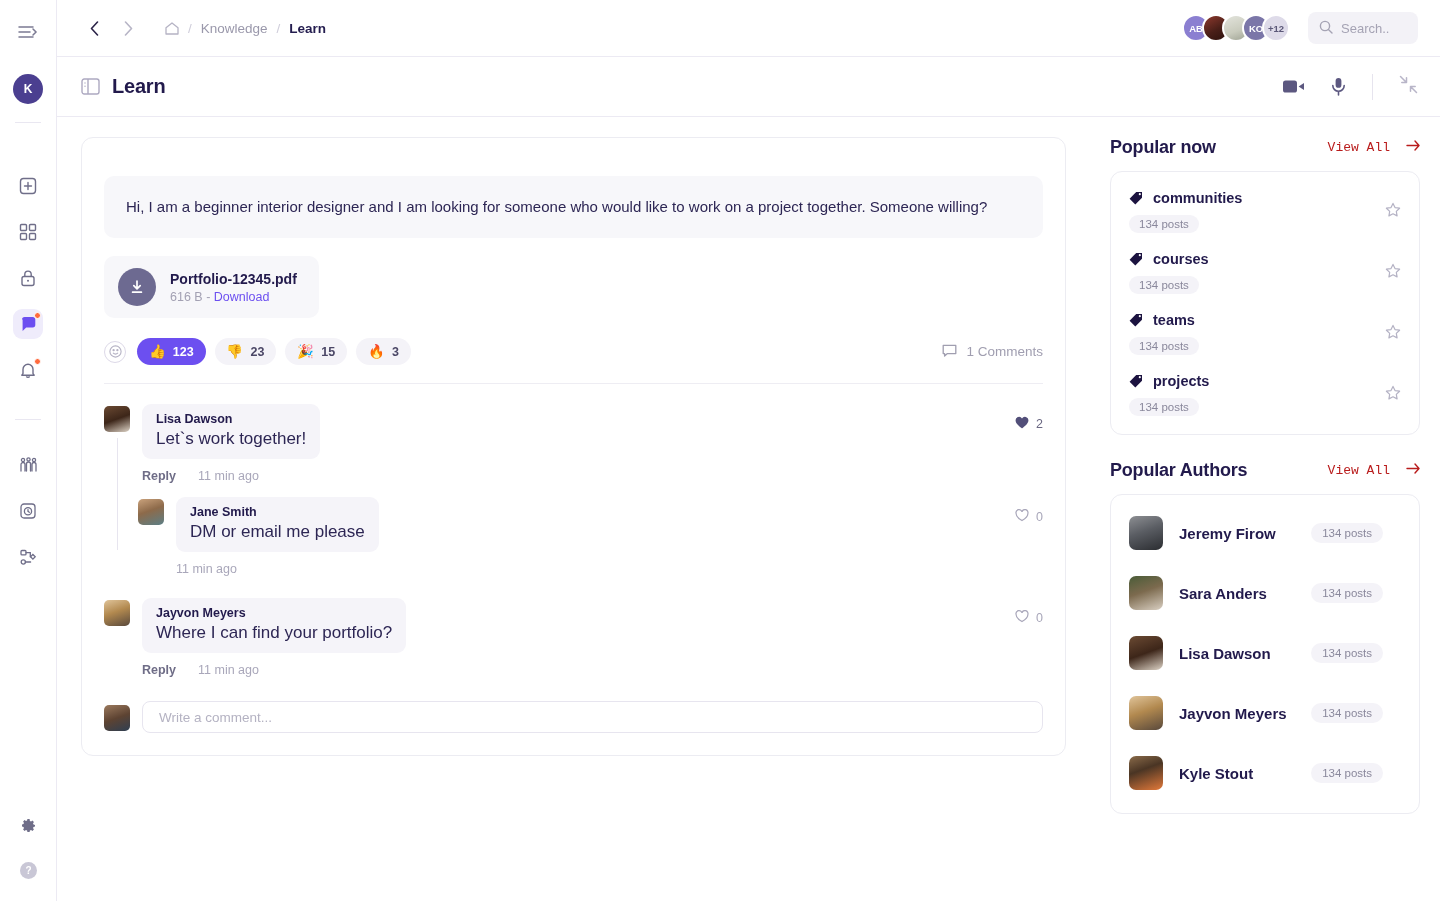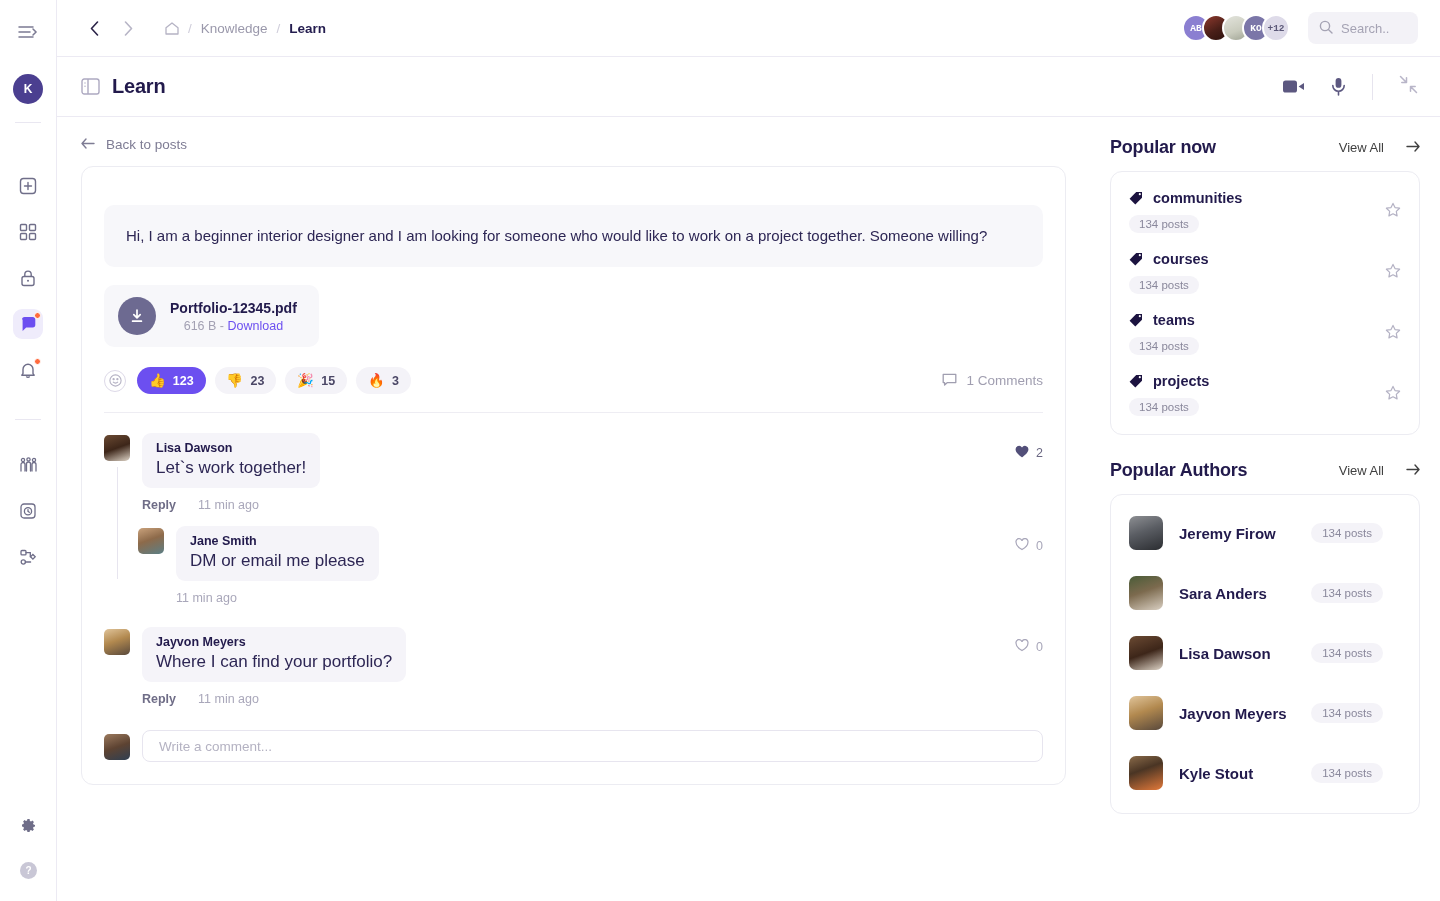--- a/index.html
+++ b/index.html
@@ -58,21 +58,21 @@
   .nav-arrow { width: 26px; height: 26px; display: flex; align-items: center; justify-content: center; cursor: pointer; }
   .nav-arrow.back { color: #2b2348; }
   .nav-arrow.fwd { color: #b7b5c6; margin-left: 8px; }
   .crumbs { display: flex; align-items: center; gap: 9px; margin-left: 24px; font-size: 13.5px; }
   .crumb-home { color: #b5b3c4; display: flex; align-items: center; cursor: pointer; }
   .crumb-sep { color: #cfcdda; }
   .crumb-link { color: #9a98ab; cursor: pointer; }
   .crumb-current { color: #241d4f; font-weight: 600; cursor: pointer; }
   .topbar-right { margin-left: auto; display: flex; align-items: center; gap: 18px; }
   .avatar-stack { display: flex; align-items: center; }
-  .avatar-stack > * { width: 28px; height: 28px; border-radius: 50%; border: 2px solid #fff; margin-left: -8px; overflow: hidden; display:flex; align-items:center; justify-content:center; font-size:9.5px; font-weight:700; color:#fff;font-family:Liberation Mono, monospace; }
+  .avatar-stack > * { width: 28px; height: 28px; border-radius: 50%; border: 2px solid #fff; margin-left: -8px; overflow: hidden; display:flex; align-items:center; justify-content:center; font-size:9.5px; font-weight:700; color:#fff; }
   .avatar-stack > *:first-child { margin-left: 0; }
   .av-ab { background: #8b7fd1; }
   .av-ko { background: #7b76a8; }
   .av-more { background: #dedbe9; color: #5b5878; font-size: 9.5px; }
   .photo { background-size: cover; background-position: center; }
   .searchbox {
     width: 110px; height: 32px; background: #f3f2f7; border-radius: 8px;
     display: flex; align-items: center; gap: 8px; padding: 0 11px;
     color: #a5a3b4; font-size: 13px; cursor: text;
   }
@@ -111,21 +111,20 @@
 
   .post-body {
     margin-top: 18px; background: #f7f7fa; border-radius: 10px;
     padding: 19px 22px; font-size: 15px; line-height: 1.62; color: #2d2654;
   }
 
   .attach {
     margin-top: 18px; display: inline-flex; align-items: center; gap: 14px;
     background: #f7f7fa; border-radius: 10px; padding: 12px 22px 12px 14px;
     cursor: pointer;
-    text-align: center;
   }
   .attach-ico {
     width: 38px; height: 38px; border-radius: 50%; background: #6d6a91;
     display: flex; align-items: center; justify-content: center; color: #fff;
   }
   .attach-name { font-size: 14px; font-weight: 700; color: #221a4c; }
   .attach-meta { font-size: 12.5px; color: #a3a1b3; margin-top: 3px; }
   .attach-meta a { color: #6c4ff0; text-decoration: none; cursor: pointer; }
 
   .react-row { margin-top: 20px; display: flex; align-items: center; }
@@ -177,21 +176,21 @@
   .side { width: 350px; flex: 0 0 350px; padding: 20px 20px 0 20px; }
   .create-post {
     height: 46px; border: 1.3px solid #c6b9f7; border-radius: 10px;
     display: flex; align-items: center; justify-content: space-between;
     padding: 0 18px; color: #6c4ff0; font-size: 15px; font-weight: 600;
     cursor: pointer; margin-bottom: 22px;
   }
   .create-plus { font-size: 19px; color: #4b3f90; font-weight: 400; line-height: 1; }
   .sec-head { display: flex; align-items: center; margin-bottom: 13px; }
   .sec-title { font-size: 18px; font-weight: 700; color: #221a4c; letter-spacing: -0.2px; }
-  .view-all { margin-left: auto; display: flex; align-items: center; gap: 22px; color: #404040; font-size: 13px; cursor: pointer; }
+  .view-all { margin-left: auto; display: flex; align-items: center; gap: 16px; color: #b91c1c; font-size: 13px; cursor: pointer; font-family: Liberation Mono, monospace; }
   .card { border: 1px solid #ececf2; border-radius: 12px; padding: 6px 18px 12px 18px; }
   .tag-row { display: flex; align-items: flex-start; padding: 12px 0 6px 0; }
   .tag-left { flex: 1; min-width: 0; }
   .tag-name { display: flex; align-items: center; gap: 10px; font-size: 14.5px; font-weight: 700; color: #221a4c; }
   .tag-icon { color: #1c1340; display: flex; }
   .tag-count {
     display: inline-block; margin-top: 9px; background: #f4f3f8; border-radius: 9px;
     padding: 3px 10px; font-size: 11.5px; color: #8a889c;
   }
   .star { margin-left: auto; color: #b4b2c4; cursor: pointer; align-self: center; }
@@ -369,28 +368,20 @@
             <path d="M1.5 1.5l6 6M7.5 2.8v4.7H2.8"></path>
               <path d="M17.5 17.5l-6-6M11.5 16.2v-4.7h4.7"></path>
           </svg>
         </span>
       </div>
     </div>
 
     <div class="body">
 
       <main class="content">
-        <div class="back-row">
-          <span>
-            <svg width="14" height="11" viewBox="0 0 14 11" fill="none" stroke="currentColor" stroke-width="1.4" stroke-linecap="round" stroke-linejoin="round">
-                <path d="M13 5.5H1M5 1L1 5.5 5 10"></path>
-              </svg>
-          </span>
-          <span>Back to posts</span>
-        </div>
 
         <article class="post-card">
 
           <div class="post-body">Hi, I am a beginner interior designer and I am looking for someone who would like to work on a project together. Someone willing?</div>
 
           <div class="attach">
             <div class="attach-ico">
               <svg width="16" height="16" viewBox="0 0 16 16" fill="none" stroke="currentColor" stroke-width="1.7" stroke-linecap="round" stroke-linejoin="round">
                 <path d="M8 2v7.4M4.8 6.6L8 9.8l3.2-3.2M3.6 13.2h8.8"></path>
               </svg>

